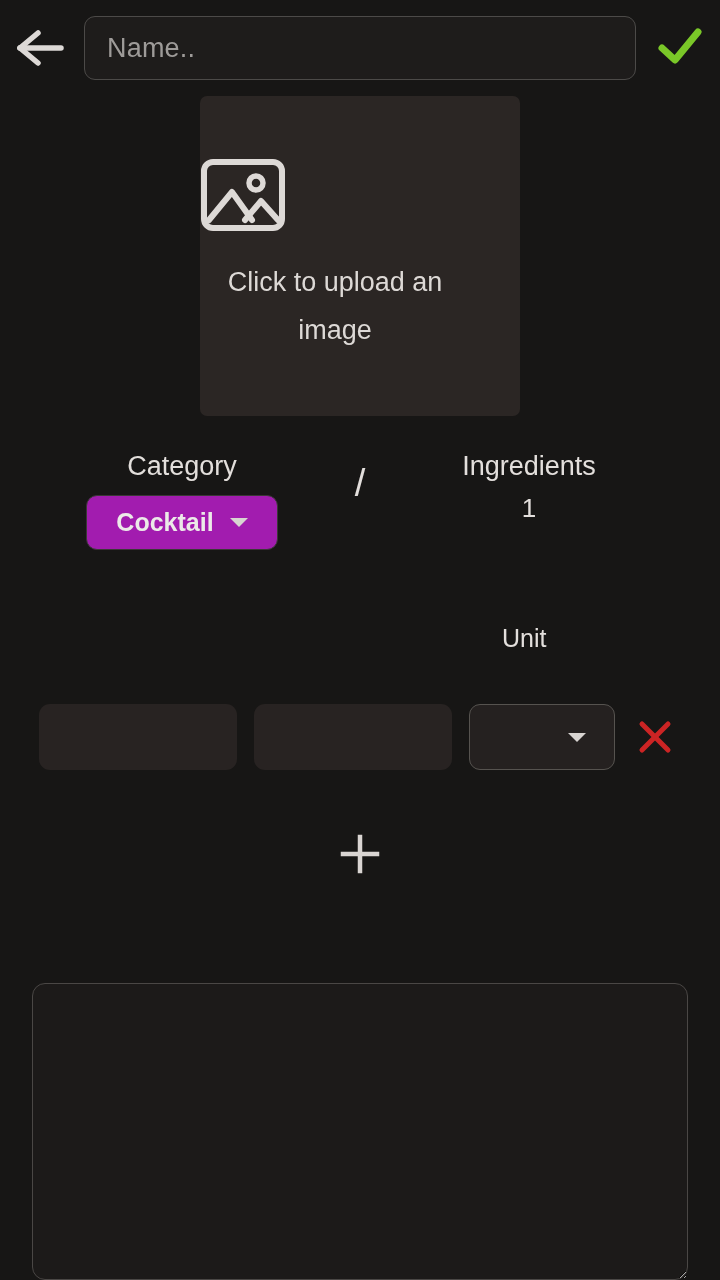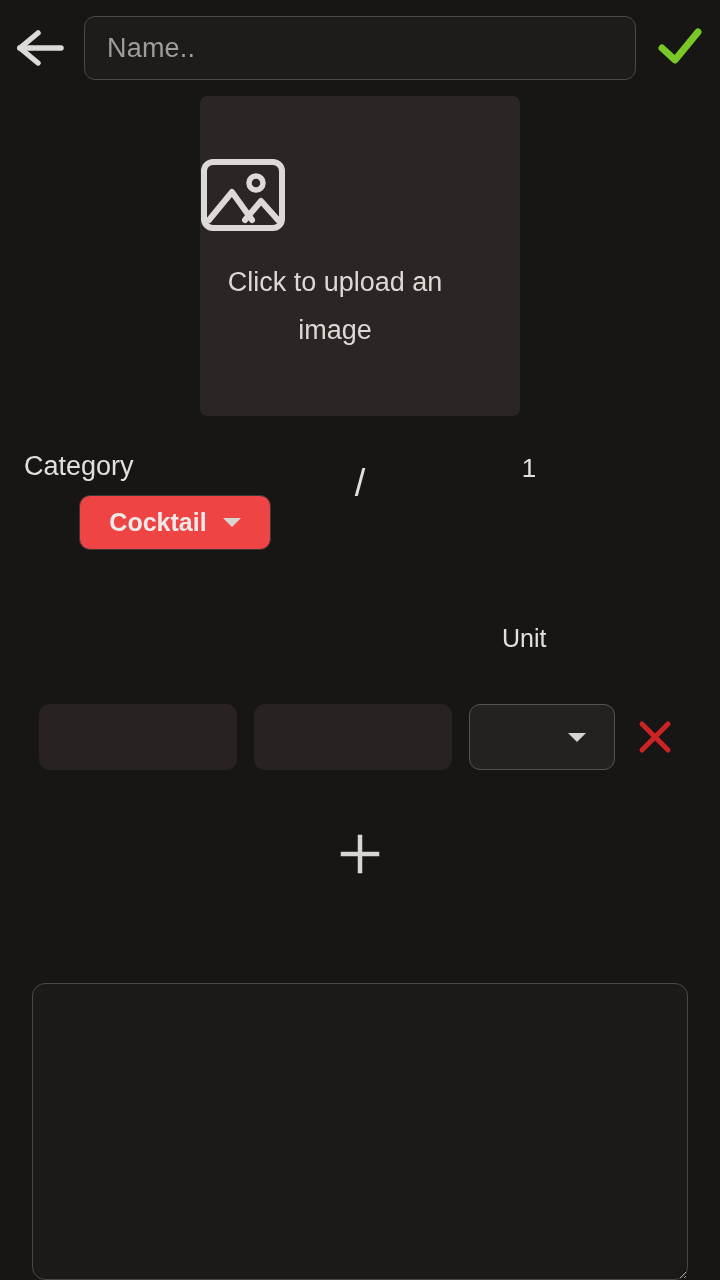--- a/index.html
+++ b/index.html
@@ -80,32 +80,33 @@
 
   
   .meta-row {
     position: absolute;
     left: 0; top: 446px;
     width: 720px;
     height: 116px;
   }
   .cat-col {
     position: absolute;
-    left: 24px; top: 0;
+    left: 31px; top: 0;
     width: 302px;
+    text-align: center;
   }
   .cat-label {
     color: #e3dfdc;
     font-size: 27px;
     line-height: 40px;
   }
   .cat-select {
     margin: 9px auto 0;
     width: 192px; height: 55px;
-    background: #ef4444;
+    background: #a21caf;
     border: 1px solid #3a3836;
     border-radius: 11px;
     display: flex;
     align-items: center;
     justify-content: center;
     gap: 16px;
     cursor: pointer;
   }
   .cat-select .val {
     color: #eceae8;
@@ -272,20 +273,21 @@
       <div class="cat-label">Category</div>
       <div class="cat-select">
         <span class="val">Cocktail</span>
         <span class="caret"></span>
       </div>
     </div>
 
     <div class="slash">/</div>
 
     <div class="ing-col">
+      <div class="ing-label">Ingredients</div>
       <div class="ing-count">1</div>
     </div>
   </div>
 
   <div class="col-headers">
     <span class="h-unit">Unit</span>
   </div>
 
   <div class="ing-row">
     <input class="cell-input in-ingredient" type="text" value="" style="">

